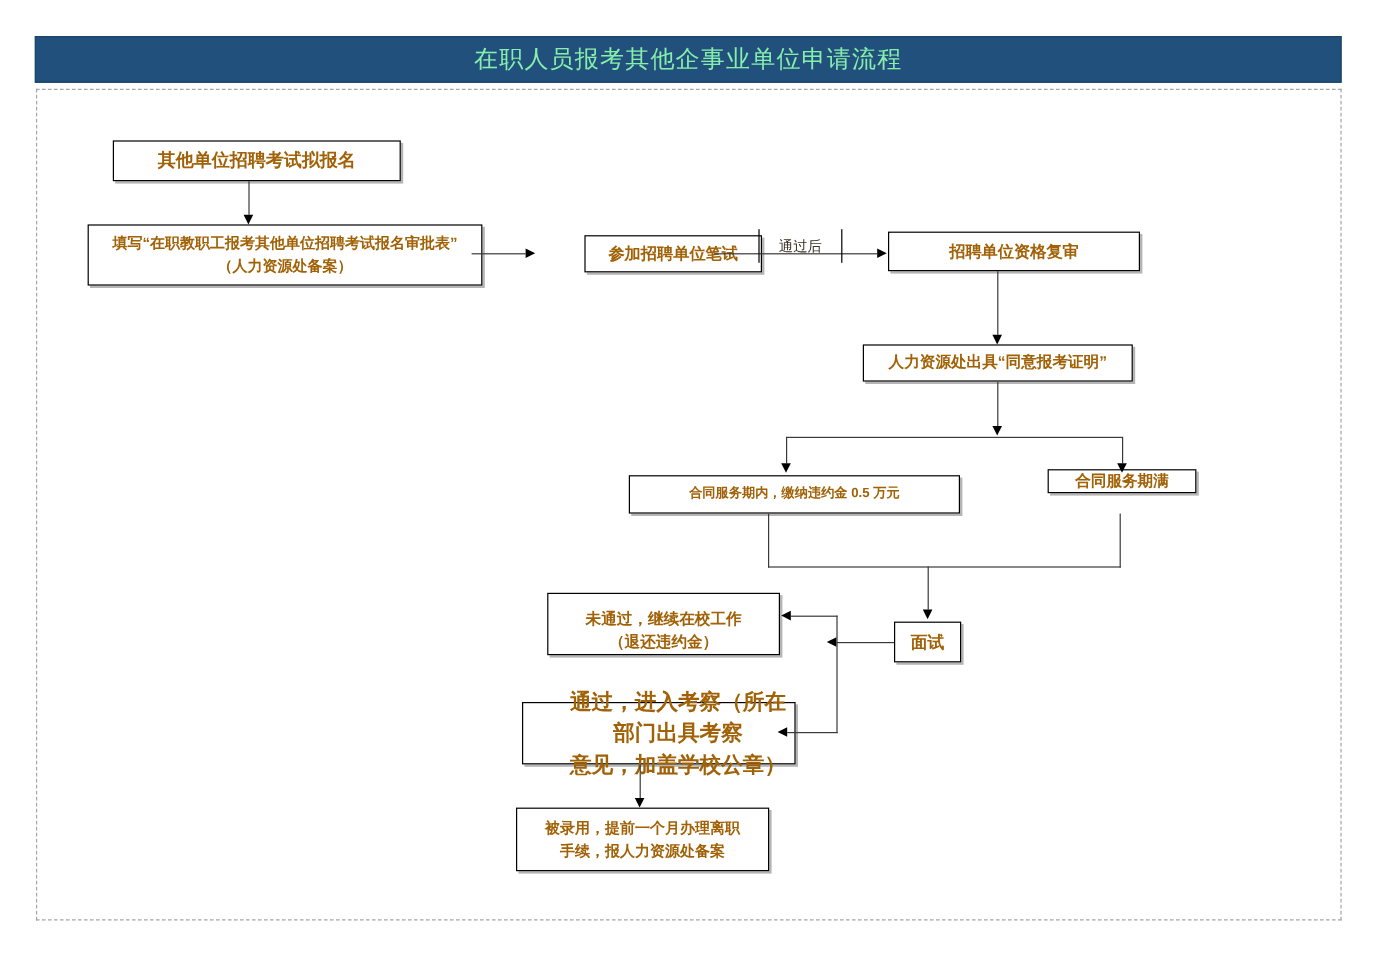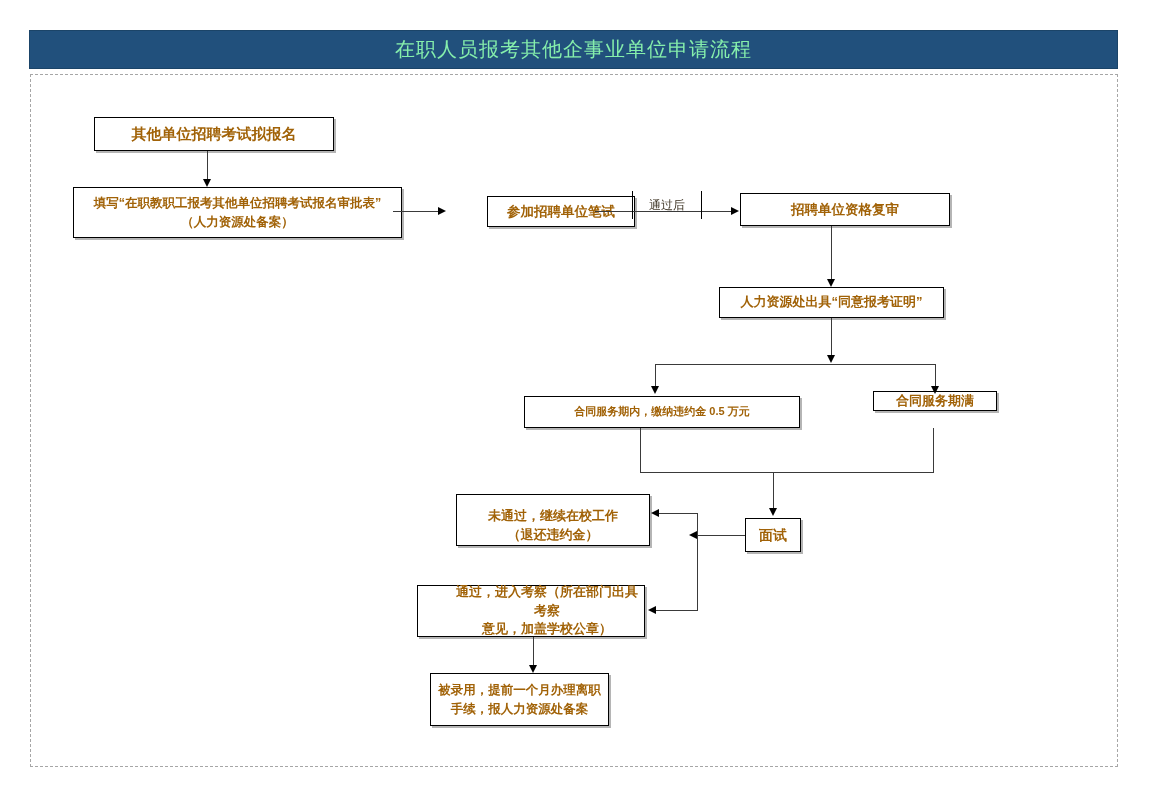--- a/index.html
+++ b/index.html
@@ -162,26 +162,26 @@
 
   <div class="node" style="left:745px; top:518px; width:56px; height:34px; font-size:14px;">
     <span class="node-label">面试</span>
   </div>
 
   <div class="node" style="left:456px; top:494px; width:194px; height:52px; font-size:13px;align-items:flex-end;">
     <span class="node-label">未通过，继续在校工作
 （退还违约金）</span>
   </div>
 
-  <div class="node" style="left:417px; top:585px; width:228px; height:52px; font-size:13px;padding-left:32px;">
+  <div class="node" style="left:435px; top:585px; width:228px; height:52px; font-size:18px;padding-left:32px;">
     <span class="node-label">通过，进入考察（所在部门出具考察
 意见，加盖学校公章）</span>
   </div>
 
-  <div class="node" style="left:430px; top:673px; width:179px; height:53px; font-size:12.5px;">
+  <div class="node" style="left:430px; top:673px; width:211px; height:53px; font-size:12.5px;">
     <span class="node-label">被录用，提前一个月办理离职
 手续，报人力资源处备案</span>
   </div>
 
   <div class="conn-v" style="left:207px; top:151px; height:28px;"></div>
   <div class="arrow arrow-down" style="left:202.5px; top:179px;"></div>
 
   <div class="conn-h" style="left:393px; top:211px; width:45px;"></div>
   <div class="arrow arrow-right" style="left:438px; top:206.5px;"></div>
 

